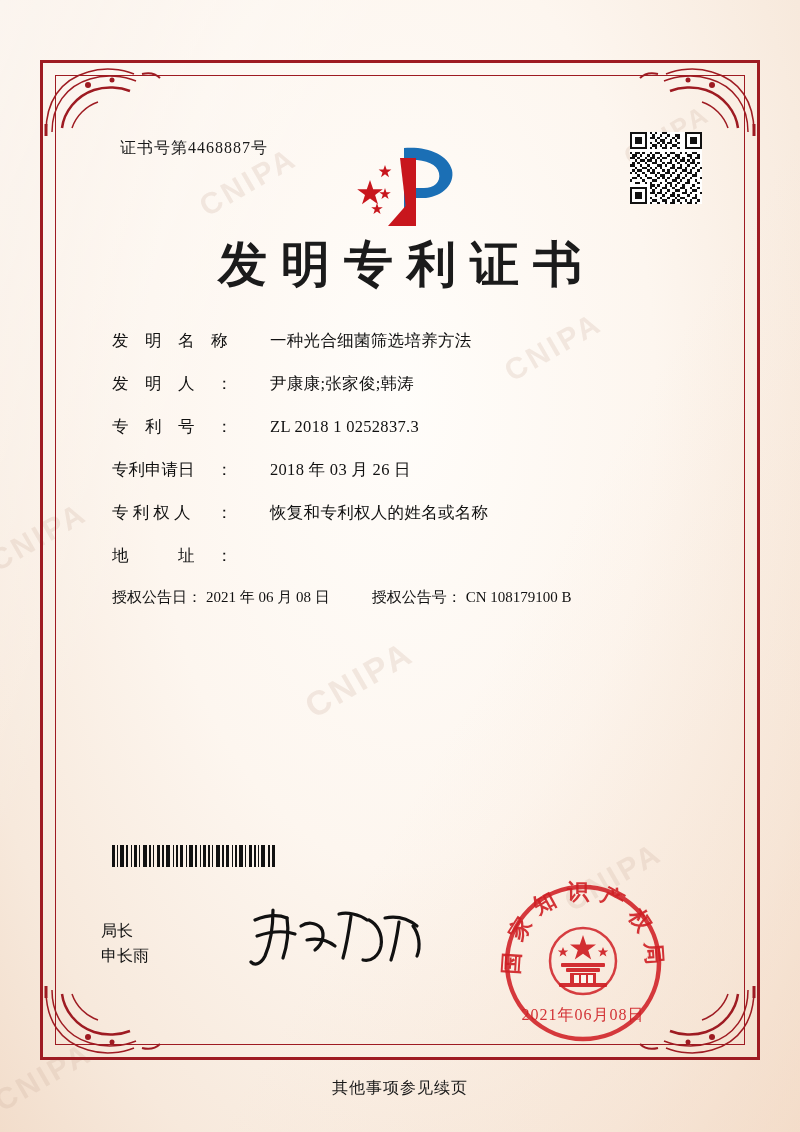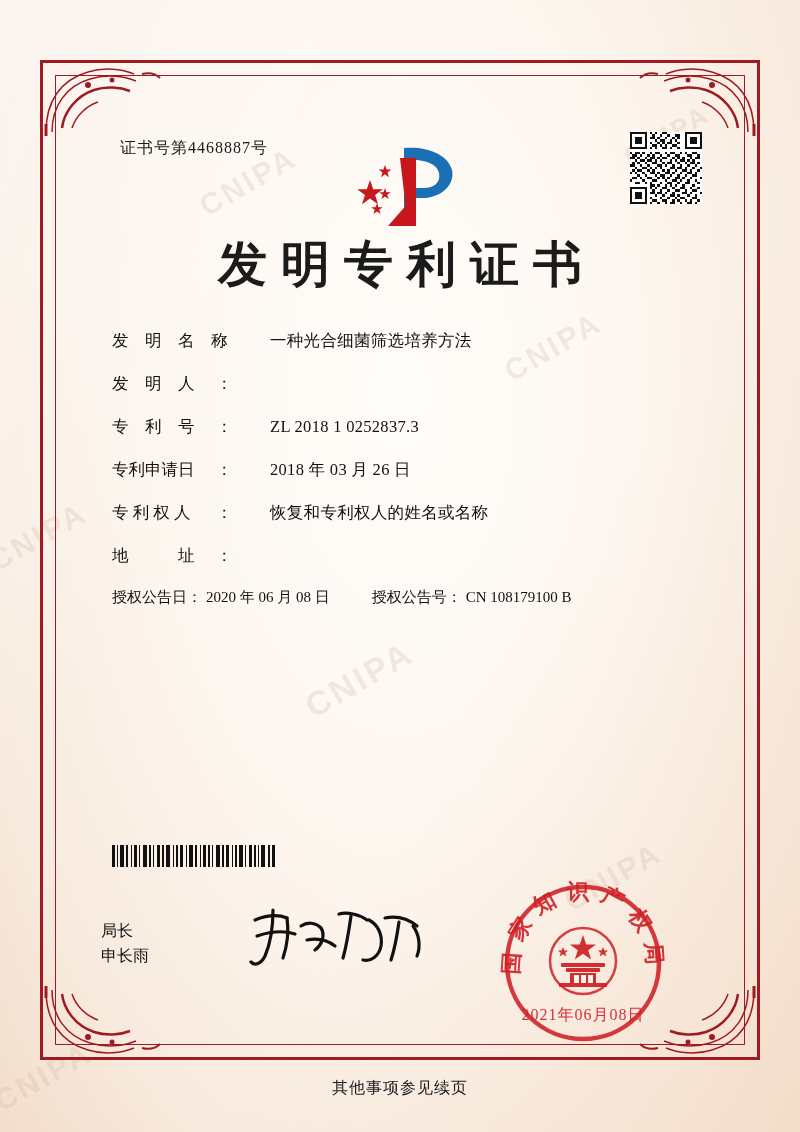--- a/index.html
+++ b/index.html
@@ -524,20 +524,21 @@
 
   <div class="fields">
     <div class="field-row">
       <span class="field-label">发　明　名　称</span>
       <span class="field-colon">：</span>
       <span class="field-value">一种光合细菌筛选培养方法</span>
     </div>
     <div class="field-row">
       <span class="field-label">发　明　人</span>
       <span class="field-colon">：</span>
+      <span class="field-value">尹康康;张家俊;韩涛</span>
     </div>
     <div class="field-row">
       <span class="field-label">专　利　号</span>
       <span class="field-colon">：</span>
       <span class="field-value">ZL 2018 1 0252837.3</span>
     </div>
     <div class="field-row">
       <span class="field-label">专利申请日</span>
       <span class="field-colon">：</span>
       <span class="field-value">2018 年 03 月 26 日</span>
@@ -547,21 +548,21 @@
       <span class="field-colon">：</span>
       <span class="field-value">恢复和专利权人的姓名或名称</span>
     </div>
     <div class="field-row">
       <span class="field-label">地　　　址</span>
       <span class="field-colon">：</span>
     </div>
     <div class="pub-row">
       <span class="pub-label">授权公告日</span>
       <span>：</span>
-      <span class="pub-value">2020 年 06 月 08 日</span>
+      <span class="pub-value">2021 年 06 月 08 日</span>
       <span class="pub-gap"></span>
       <span class="pub-label">授权公告号</span>
       <span>：</span>
       <span class="pub-value">CN 108179100 B</span>
     </div>
   </div>
 
 
   <div class="barcode">
     <span style="width:3px"></span>

